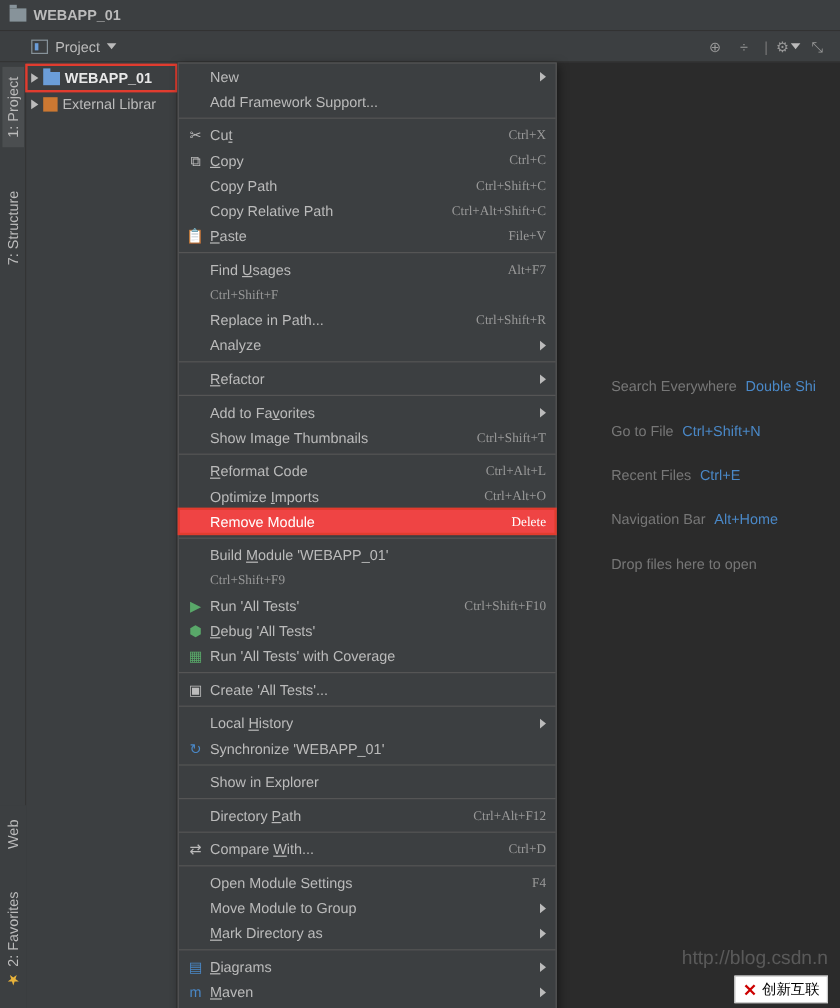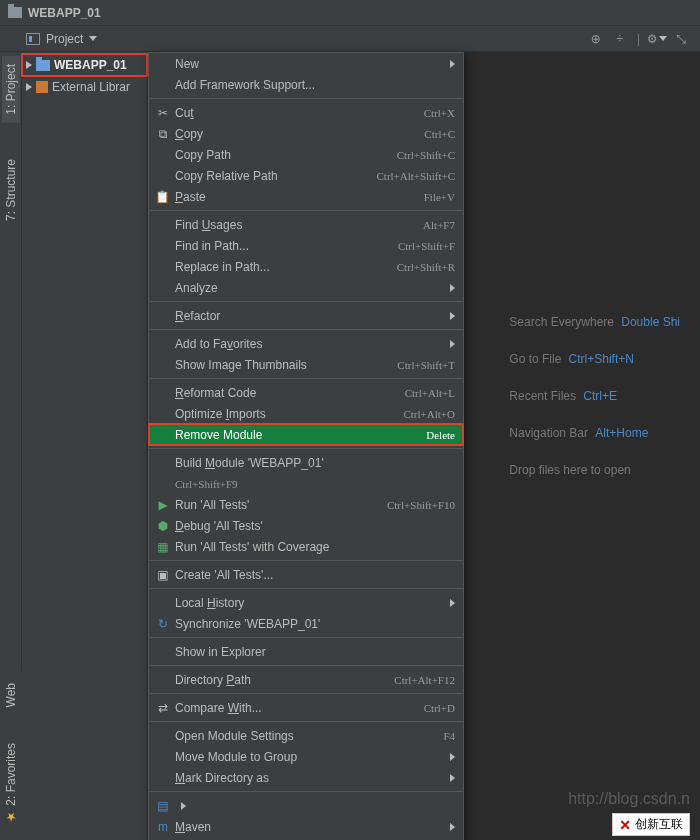--- a/index.html
+++ b/index.html
@@ -39,21 +39,21 @@
     .hints .row { margin-bottom: 22px; font-size: 13px; white-space: nowrap; }
     .hints .key { color: #4a88c7; }
     
     .context-menu { position: absolute; left: 148px; top: 52px; width: 316px; background: #3c3f41; border: 1px solid #555; box-shadow: 2px 2px 8px rgba(0,0,0,0.5); z-index: 50; }
     .menu-item { display: flex; align-items: center; height: 21px; padding: 0 8px 0 26px; position: relative; color: #bbbbbb; }
     .menu-item.with-icon { padding-left: 6px; }
     .menu-item .mi-icon { width: 16px; height: 16px; margin-right: 4px; display:flex; align-items:center; justify-content:center; }
     .menu-item .mi-label { flex: 1; }
     .menu-item .mi-shortcut { color: #999; font-size: 11px; font-family: Liberation Serif, serif; }
     .menu-item .mi-arrow { width: 0; height: 0; border-top: 4px solid transparent; border-bottom: 4px solid transparent; border-left: 5px solid #bbbbbb; margin-left: 6px; }
-    .menu-item.highlighted { background: #15803d; color: #fff; outline: 2px solid #e13c2f; outline-offset: -1px; }
+    .menu-item.highlighted { background: #ef4444; color: #fff; outline: 2px solid #e13c2f; outline-offset: -1px; }
     .menu-item.highlighted .mi-shortcut { color: #fff; }
     .menu-sep { height: 1px; background: #555; margin: 3px 0; }
     u.mk { text-decoration: underline; }
     
     .bottom-tabs { position: absolute; left: 0; bottom: 0; width: 22px; display:flex; flex-direction: column-reverse; align-items:center; }
     
     .watermark { position:absolute; right:10px; bottom:32px; color:#888; font-size:16px; opacity:0.5;}
     .logo-badge { position:absolute; right:10px; bottom:4px; background:#fff; border:1px solid #ccc; padding:2px 6px; color:#000; font-size:12px; display:flex; align-items:center; gap:4px;}
     .logo-badge .lg { color:#cc0000; font-weight:bold; font-size:14px;}
   </style>
@@ -156,21 +156,20 @@
       <span class="mi-icon">📋</span>
       <span class="mi-label"><u class="mk">P</u>aste</span>
       <span class="mi-shortcut">File+V</span>
     </div>
     <div class="menu-sep"></div>
     <div class="menu-item">
       <span class="mi-label">Find <u class="mk">U</u>sages</span>
       <span class="mi-shortcut">Alt+F7</span>
     </div>
     <div class="menu-item">
-      <span class="mi-label">Find in Path...</span>
       <span class="mi-shortcut">Ctrl+Shift+F</span>
     </div>
     <div class="menu-item">
       <span class="mi-label">Replace in Path...</span>
       <span class="mi-shortcut">Ctrl+Shift+R</span>
     </div>
     <div class="menu-item">
       <span class="mi-label">Analyze</span>
       <span class="mi-arrow"></span>
     </div>
@@ -259,20 +258,21 @@
       <span class="mi-label">Move Module to Group</span>
       <span class="mi-arrow"></span>
     </div>
     <div class="menu-item">
       <span class="mi-label"><u class="mk">M</u>ark Directory as</span>
       <span class="mi-arrow"></span>
     </div>
     <div class="menu-sep"></div>
     <div class="menu-item with-icon">
       <span class="mi-icon" style="color: rgb(74, 136, 199);">▤</span>
+      <span class="mi-label"><u class="mk">D</u>iagrams</span>
       <span class="mi-arrow"></span>
     </div>
     <div class="menu-item with-icon">
       <span class="mi-icon" style="color: rgb(74, 136, 199);">m</span>
       <span class="mi-label"><u class="mk">M</u>aven</span>
       <span class="mi-arrow"></span>
     </div>
     <div class="menu-item with-icon">
       <span class="mi-icon">○</span>
     </div>

